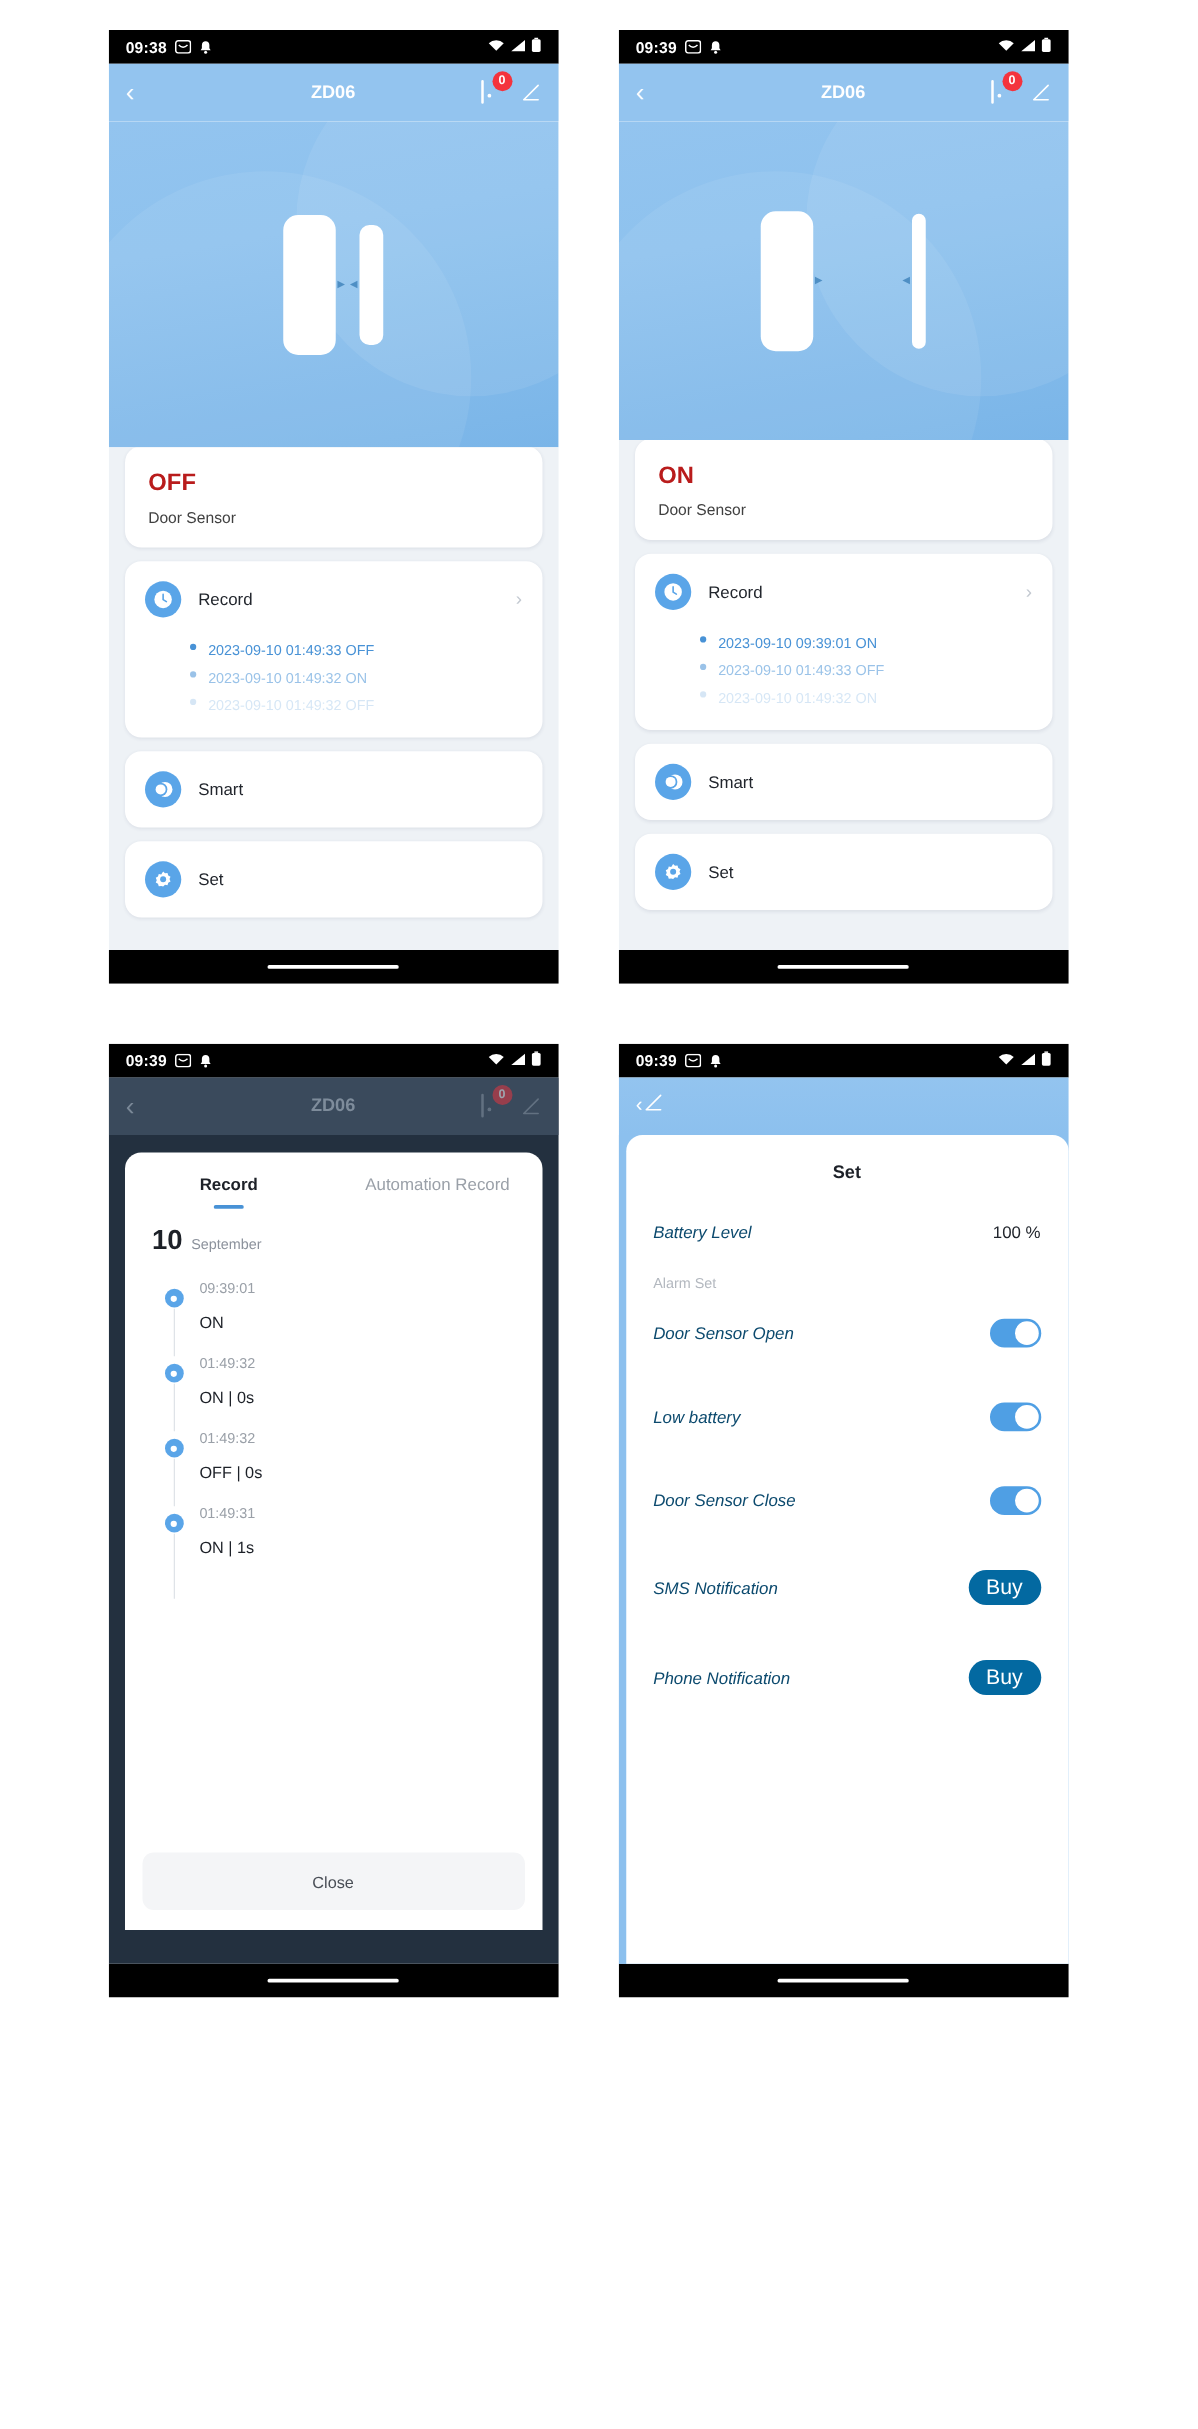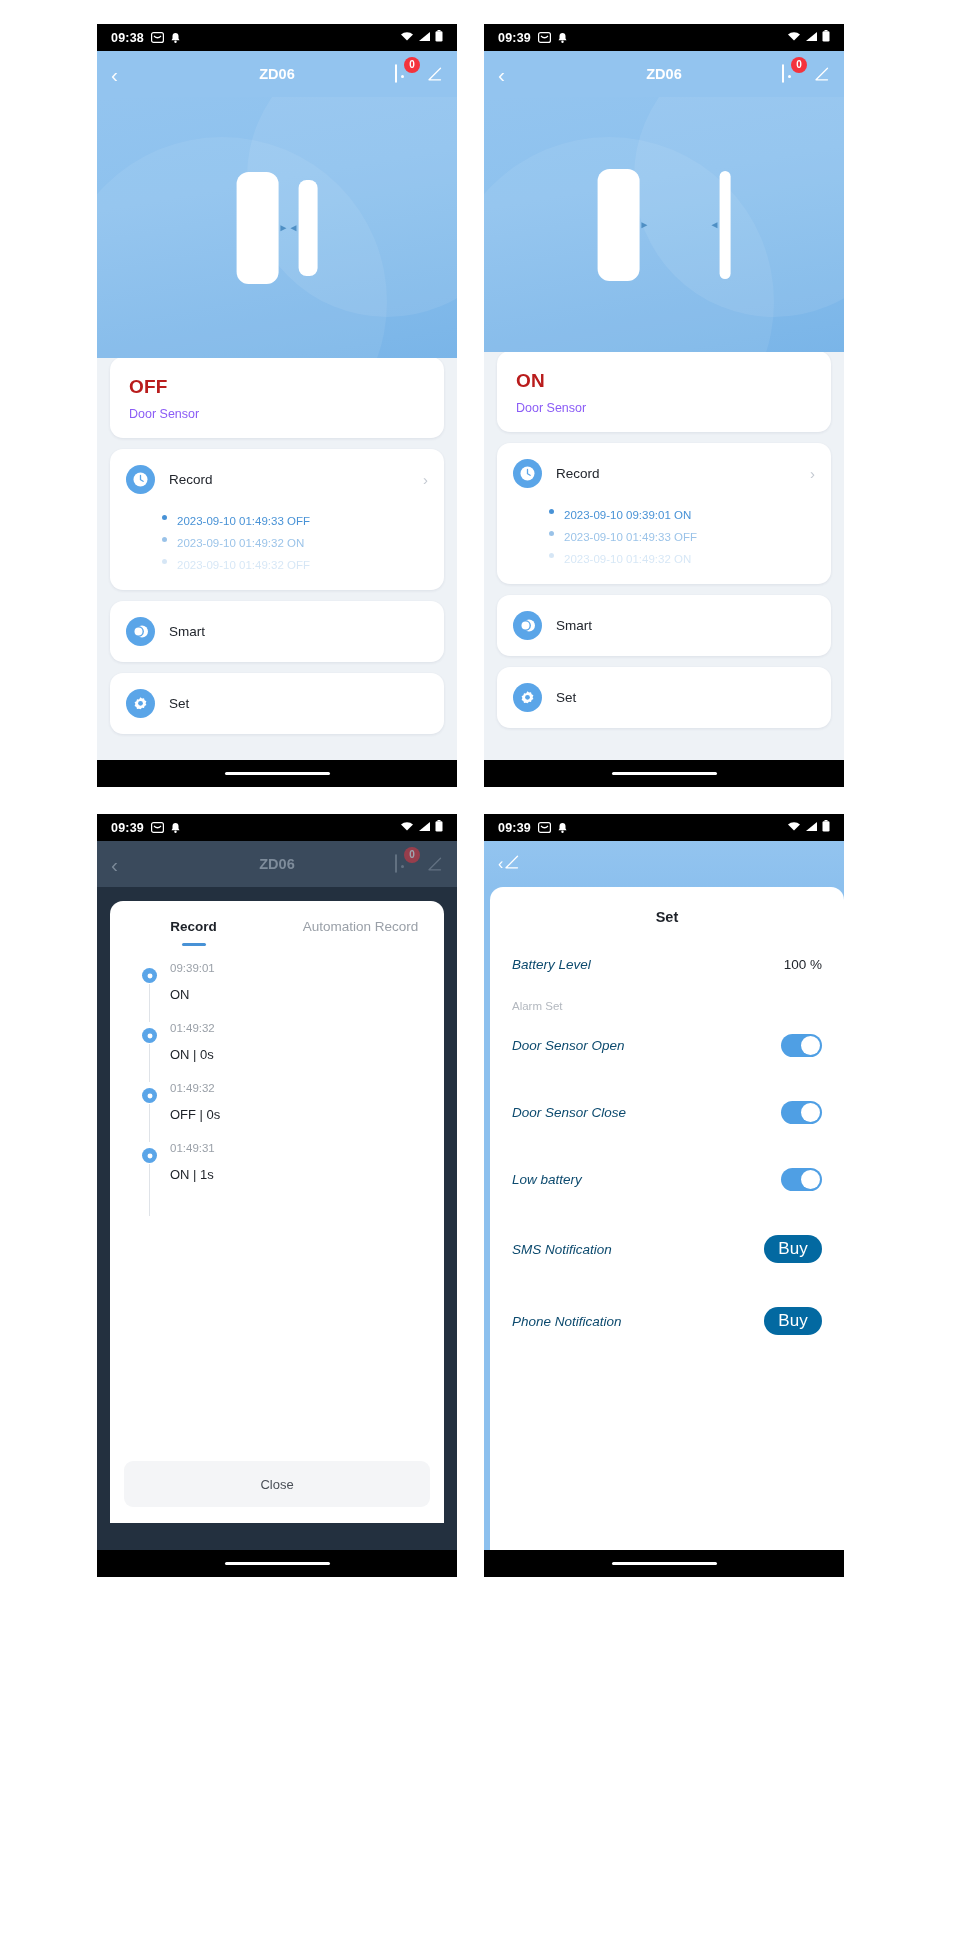--- a/index.html
+++ b/index.html
@@ -14,20 +14,21 @@
     width: 958px; height: 1943px;
     display: grid;
     grid-template-columns: 387px 387px;
     grid-template-rows: 790px 790px;
     justify-content: center;
     align-content: start;
     column-gap: 0px;
     row-gap: 0px;
     padding-top: 24px;
     padding-left: 10px;
+    gap: 21px;
   }
   .cell { position: relative; width: 374px; height: 765px; }
 
   
   .phone {
     position: relative;
     width: 360px; height: 763px;
     background: #ffffff;
     overflow: hidden;
     display: flex; flex-direction: column;
@@ -97,21 +98,21 @@
   .sheet {
     position: relative; flex: 1 1 auto; background: #eef2f6; padding: 0 13px;
     overflow: hidden;
   }
   .card {
     background: #ffffff; border-radius: 13px; margin-bottom: 11px;
     box-shadow: 0 1px 3px rgba(40,60,90,.09);
   }
   .state-card { padding: 19px 19px 17px; margin-top: -1px; }
   .state-main { font-size: 19px; font-weight: bold; color: #b91c1c; letter-spacing:.2px;}
-  .state-sub { font-size: 12.5px; color: #8b5cf6; margin-top: 9px; }
+  .state-sub { font-size: 12.5px; color: #404040; margin-top: 9px; }
 
   .row { display: flex; align-items: center; padding: 16px 16px; }
   .circle-ic {
     width: 29px; height: 29px; border-radius: 50%; background: #5aa5e8;
     display:flex; align-items:center; justify-content:center; flex:0 0 auto;
   }
   .row-label { margin-left: 14px; font-size: 13.5px; color: #22262d; }
   .chev { margin-left:auto; color:#c3c9d1; font-size:15px; }
 
   .rec-list { padding: 0 16px 14px 52px; }
@@ -474,20 +475,24 @@
           </span>
         </span>
       </div>
 
       <div class="modal">
         <div class="tabs">
           <div class="tab active">Record</div>
           <div class="tab">Automation Record</div>
         </div>
 
+        <div class="daterow">
+          <span class="dnum">10</span>
+          <span class="dmon">September</span>
+        </div>
 
         <div class="timeline">
           <div class="tl-item">
             <span class="tl-line"></span>
             <div class="tl-time">09:39:01</div>
             <div class="tl-text">ON</div>
           </div>
           <div class="tl-item">
             <span class="tl-line"></span>
             <div class="tl-time">01:49:32</div>
@@ -570,34 +575,34 @@
         <div class="set-section">Alarm Set</div>
 
         <div class="set-row">
           <span class="set-label">Door Sensor Open</span>
           <span class="toggle">
                 <i></i>
               </span>
         </div>
 
         <div class="set-row">
+          <span class="set-label">Low battery</span>
+          <span class="toggle">
+                <i></i>
+              </span>
+        </div>
+
+        <div class="set-row">
           <span class="set-label">Door Sensor Close</span>
           <span class="toggle">
                 <i></i>
               </span>
         </div>
 
         <div class="set-row">
-          <span class="set-label">Low battery</span>
-          <span class="toggle">
-                <i></i>
-              </span>
-        </div>
-
-        <div class="set-row">
           <span class="set-label">SMS Notification</span>
           <button class="buybtn">Buy</button>
         </div>
 
         <div class="set-row">
           <span class="set-label">Phone Notification</span>
           <button class="buybtn">Buy</button>
         </div>
       </div>
     </div>

